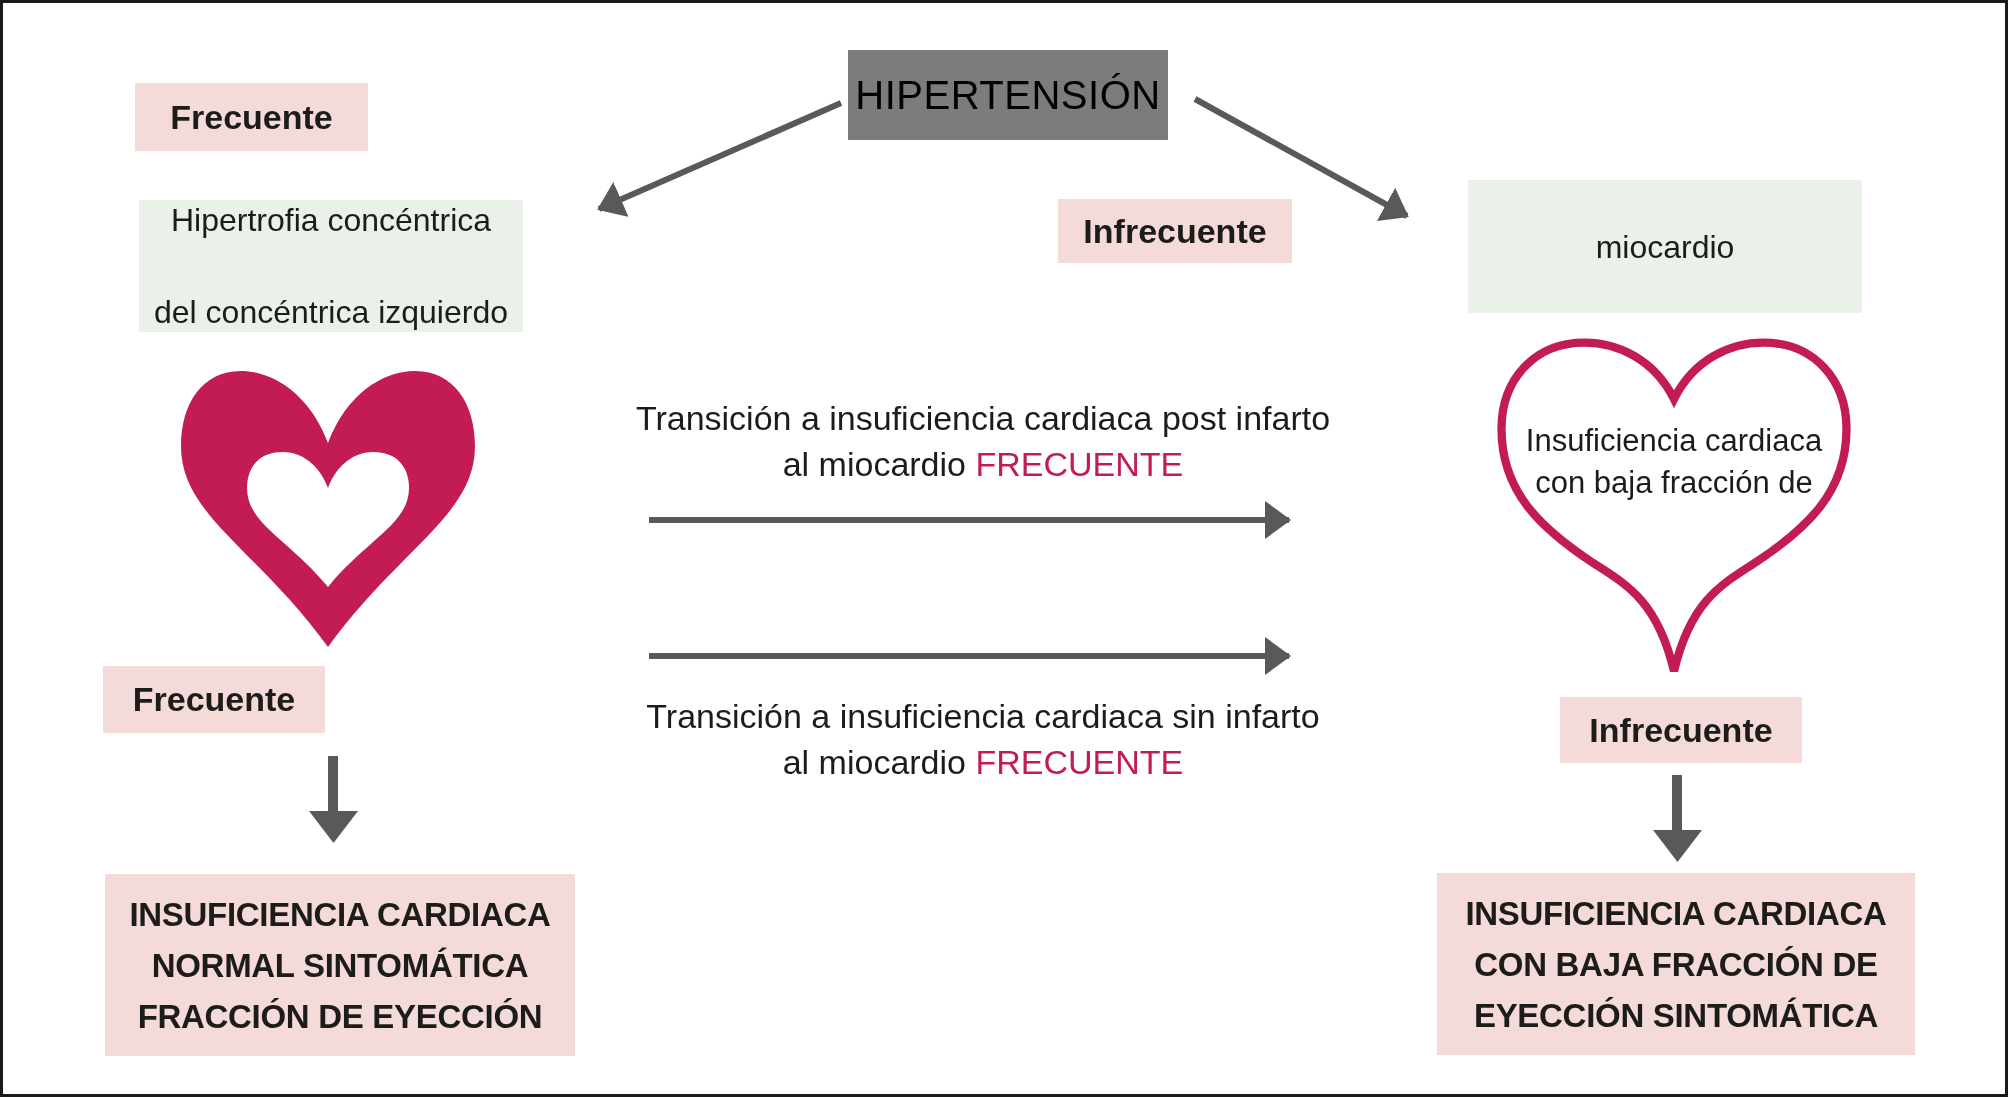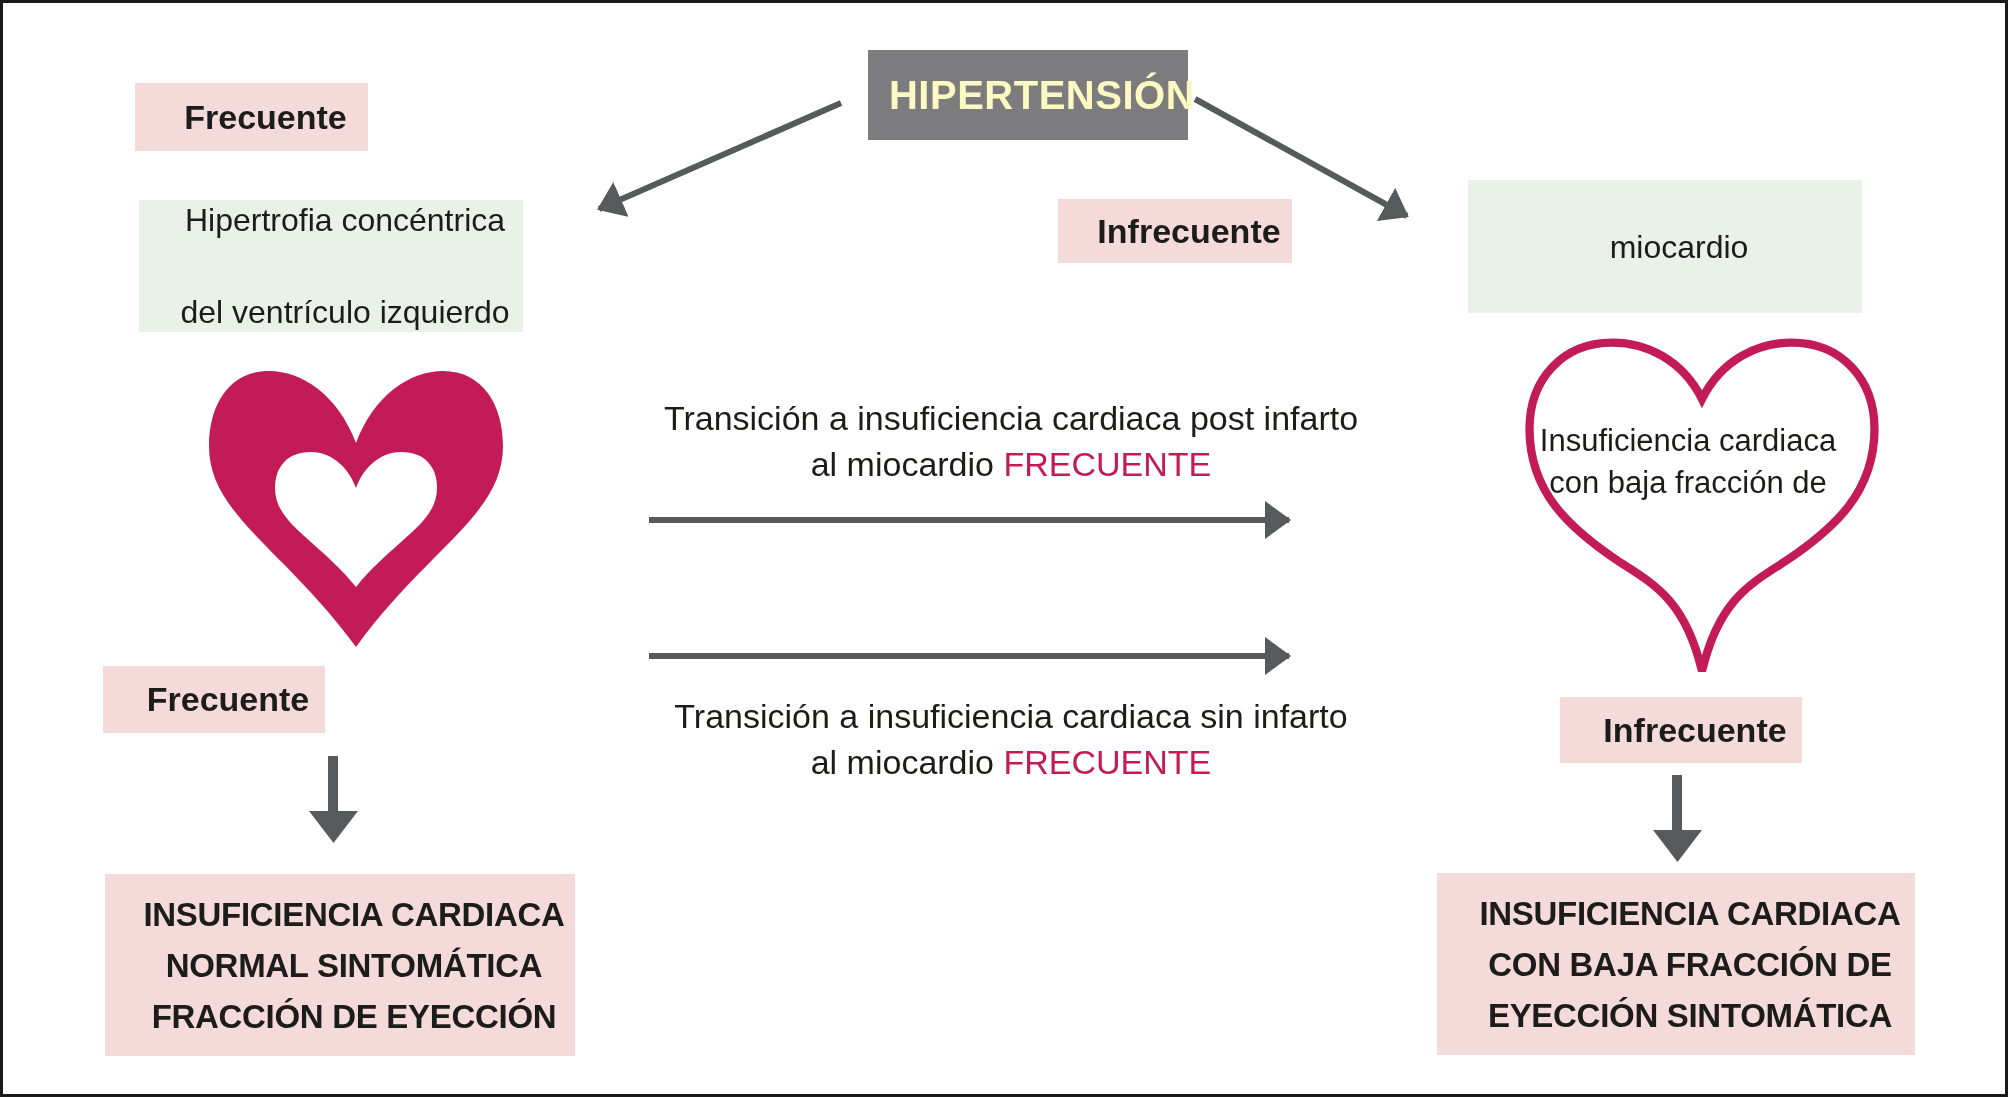--- a/index.html
+++ b/index.html
@@ -11,38 +11,37 @@
   .canvas {
     position: relative;
     width: 2008px;
     height: 1097px;
     background: #ffffff;
     border: 3px solid #1a1a1a;
     box-sizing: border-box;
     overflow: hidden;
     color: #1c1c1a;
   }
-  .abs { position: absolute; padding-left: 28px; }
+  .abs { position: absolute; }
 
   
   .node {
     display: flex;
     flex-direction: column;
     align-items: center;
     justify-content: center;
     text-align: center;
     box-sizing: border-box;
   }
   .gray-node {
     background: #7c7c7e;
-    color: #fef9c3;
-    font-weight: bold;
+    color: #000000;
+    font-weight: normal;
     font-size: 40px;
     letter-spacing: 0.5px;
-    margin-left: 20px;
   }
   .pink-node {
     background: #f5dada;
     font-weight: bold;
     font-size: 34px;
   }
   .green-node {
     background: #e9f1e9;
     font-size: 32px;
     line-height: 44px;
@@ -121,21 +120,21 @@
   <div class="abs node gray-node" style="left:845px; top:47px; width:320px; height:90px;">
     <span>HIPERTENSIÓN</span>
   </div>
 
   <div class="abs node pink-node" style="left:132px; top:80px; width:233px; height:68px;">
     <span>Frecuente</span>
   </div>
 
   <div class="abs node green-node" style="left:136px; top:197px; width:384px; height:132px;gap:48px;">
     <span>Hipertrofia concéntrica</span>
-    <span>del ventrículo izquierdo</span>
+    <span>del concéntrica izquierdo</span>
   </div>
 
   <div class="abs heart-wrap" style="left:175px; top:350px; width:300px; height:300px;">
     <svg viewBox="0 0 100 100" xmlns="http://www.w3.org/2000/svg">
       <path fill="#c31b56" fill-rule="evenodd" d="M50 30 C44 14 32 6 21 6 C8 6 1 17 1 31 C1 54 26 65 50 98 C74 65 99 54 99 31 C99 17 92 6 79 6 C68 6 56 14 50 30 Z
                M50 45 C47 37 41 33 35 33 C27 33 23 38 23 45 C23 57 37 62 50 78 C63 62 77 57 77 45 C77 38 73 33 65 33 C59 33 53 37 50 45 Z"></path>
     </svg>
   </div>
 
   <div class="abs node pink-node" style="left:100px; top:663px; width:222px; height:67px;">

